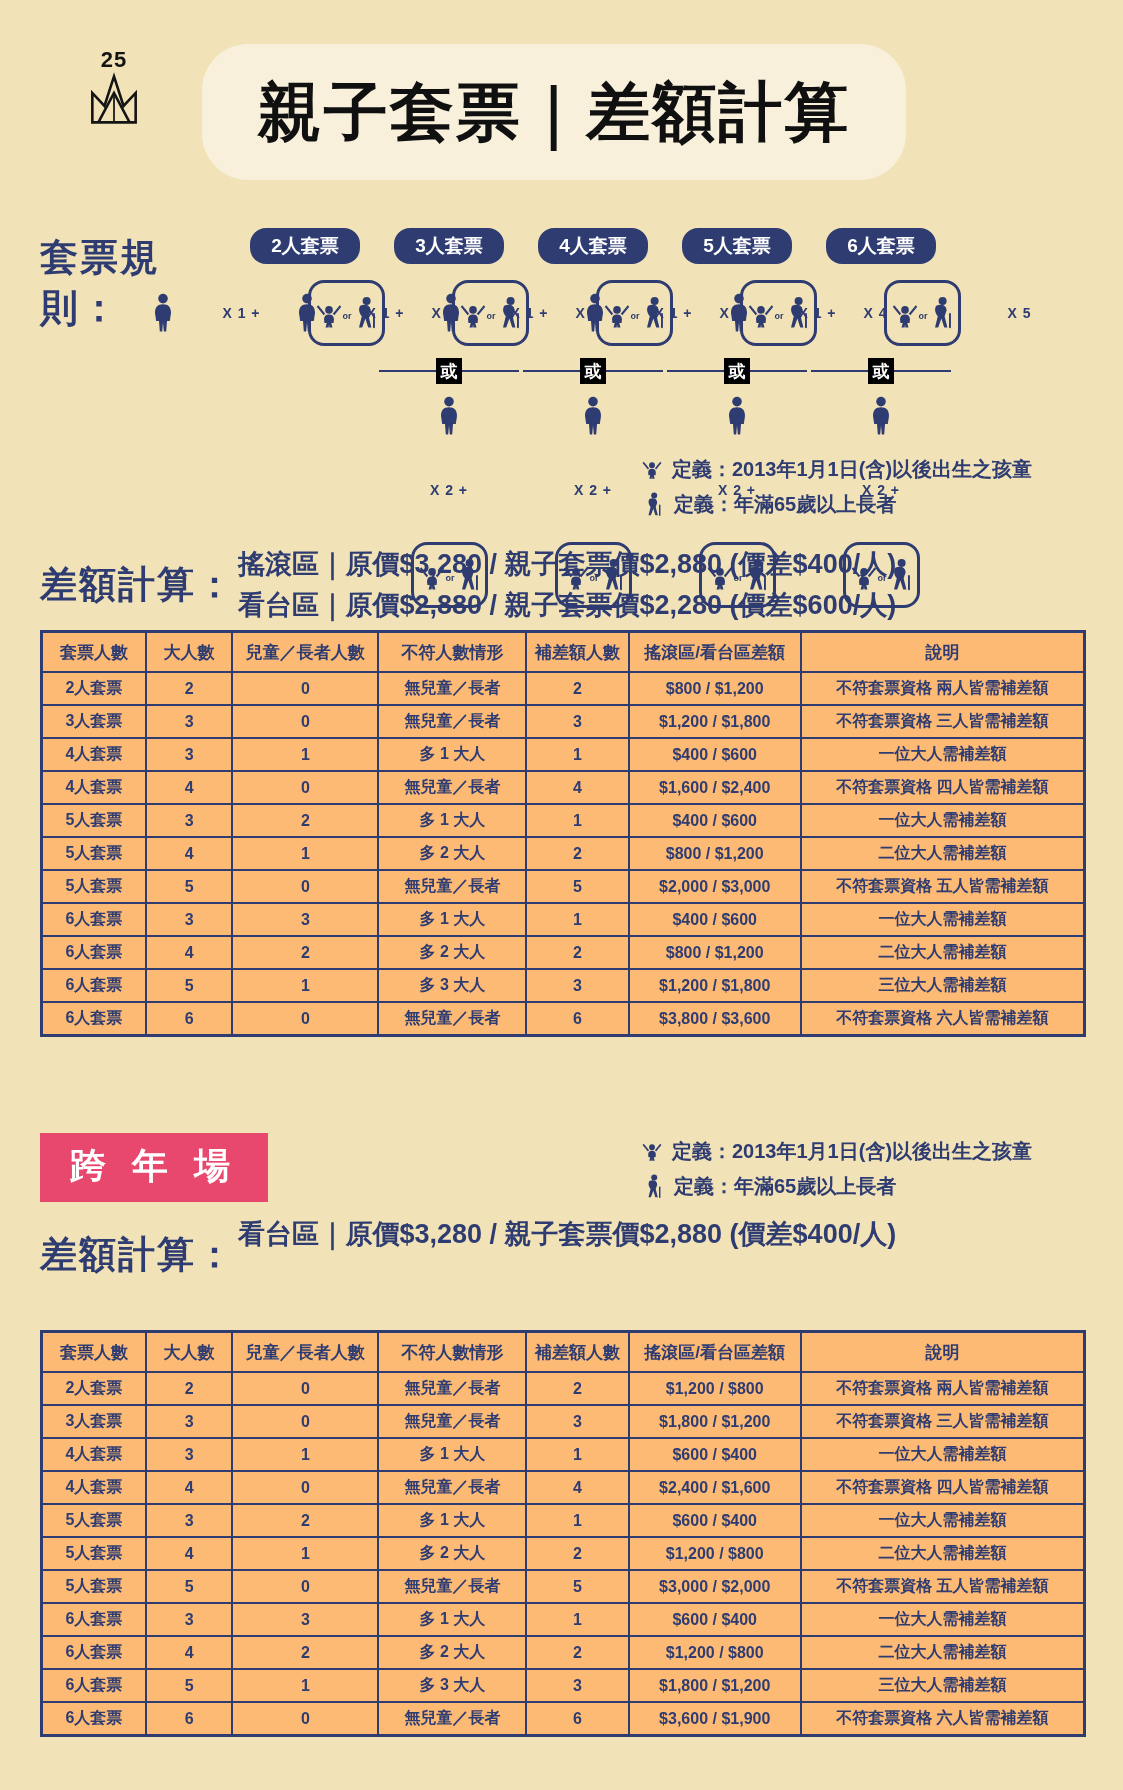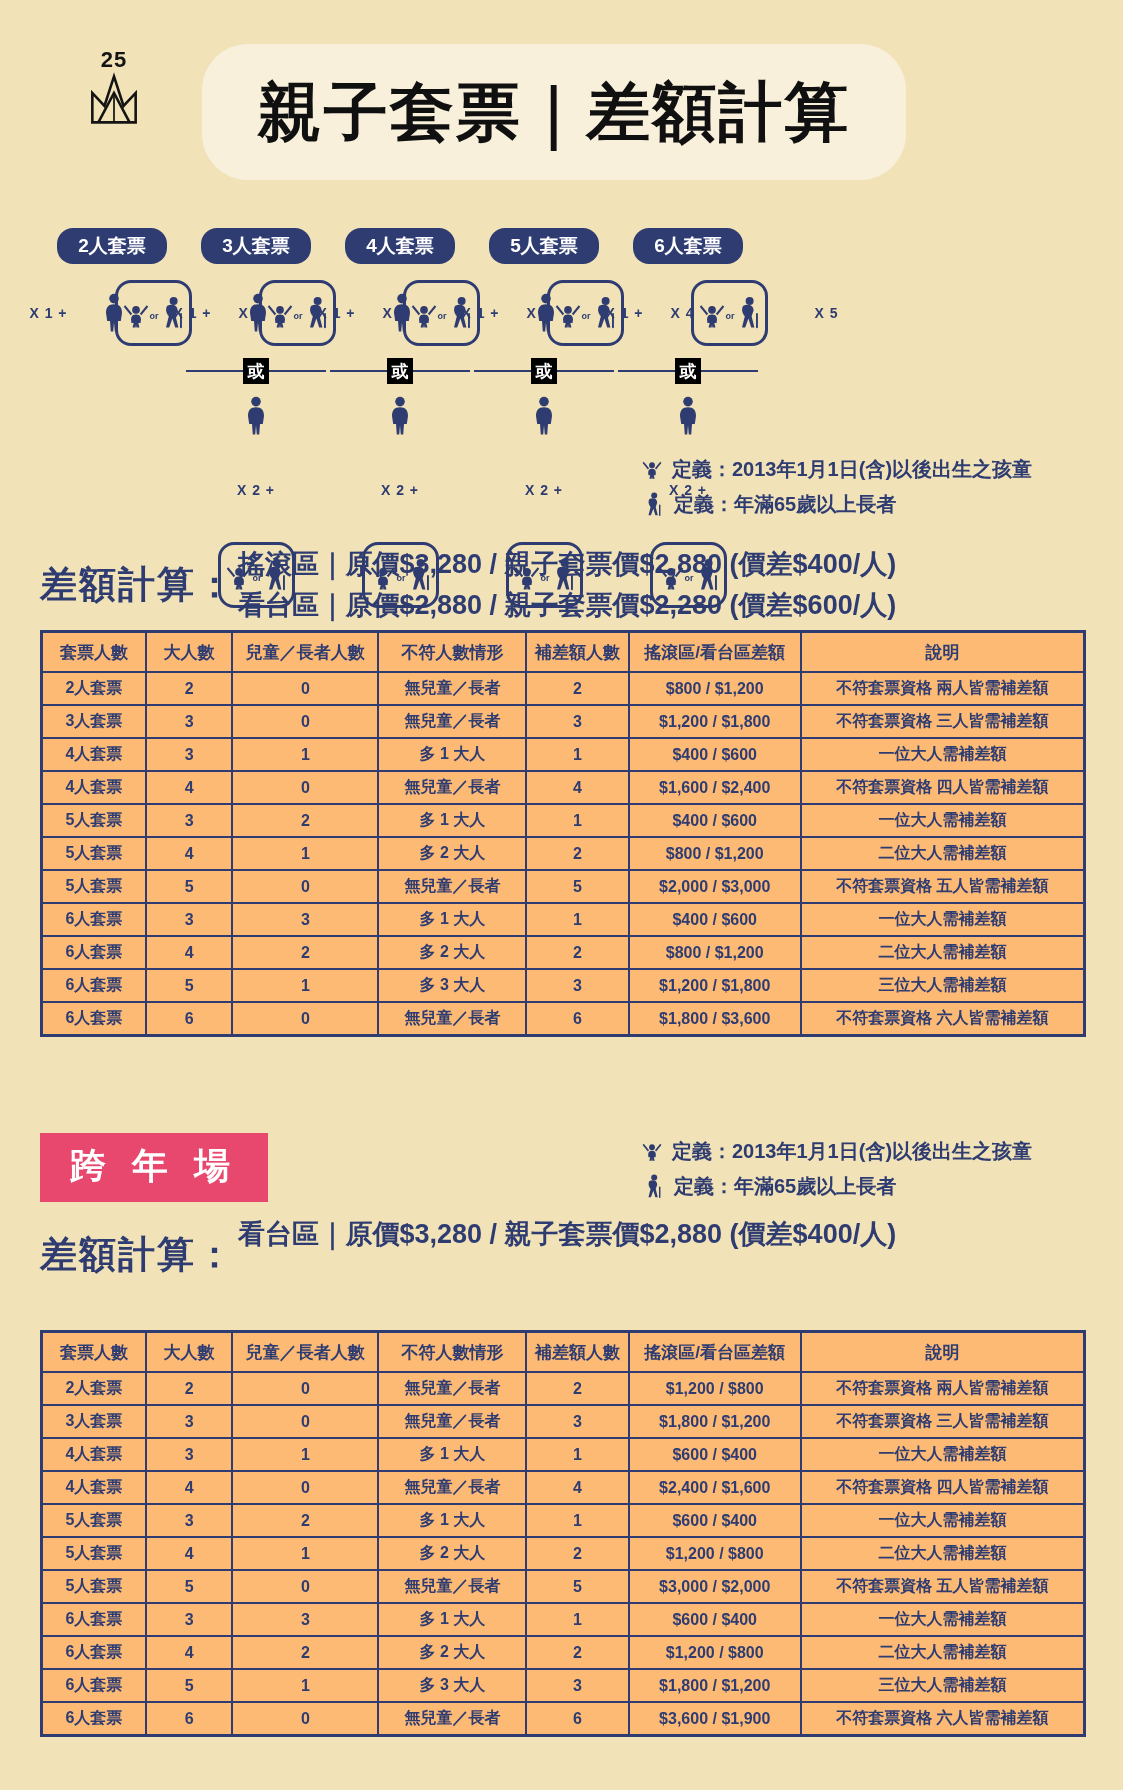--- a/index.html
+++ b/index.html
@@ -99,20 +99,21 @@
     <div class="logo-num">25</div>
     <svg width="52" height="54" style="stroke:#141414;fill:none">
         <use href="#icon-crown"></use>
       </svg>
   </div>
   <div class="title-box">
     <div class="title-text">親子套票｜差額計算</div>
   </div>
 
   <div class="rules">
+    <div class="rules-label">套票規則：</div>
     <div class="packages">
   <div class="package">
     <div class="badge">2人套票</div>
     <div class="combo-row">
       <svg class="ic-adult">
               <use href="#icon-adult"></use>
             </svg>
       <span class="combo-text">X 1 +</span>
       <span class="mix-box">
         <svg class="ic-child">
@@ -439,21 +440,21 @@
             <td>3</td>
             <td>$1,200 / $1,800</td>
             <td>三位大人需補差額</td>
           </tr>
           <tr>
             <td>6人套票</td>
             <td>6</td>
             <td>0</td>
             <td>無兒童／長者</td>
             <td>6</td>
-            <td>$1,800 / $3,600</td>
+            <td>$3,800 / $3,600</td>
             <td>不符套票資格 六人皆需補差額</td>
           </tr>
         </tbody>
     </table>
   </div>
 
   <div class="nye-badge">跨 年 場</div>
 
   <div class="definitions defs-2">
     <div class="def-line">

